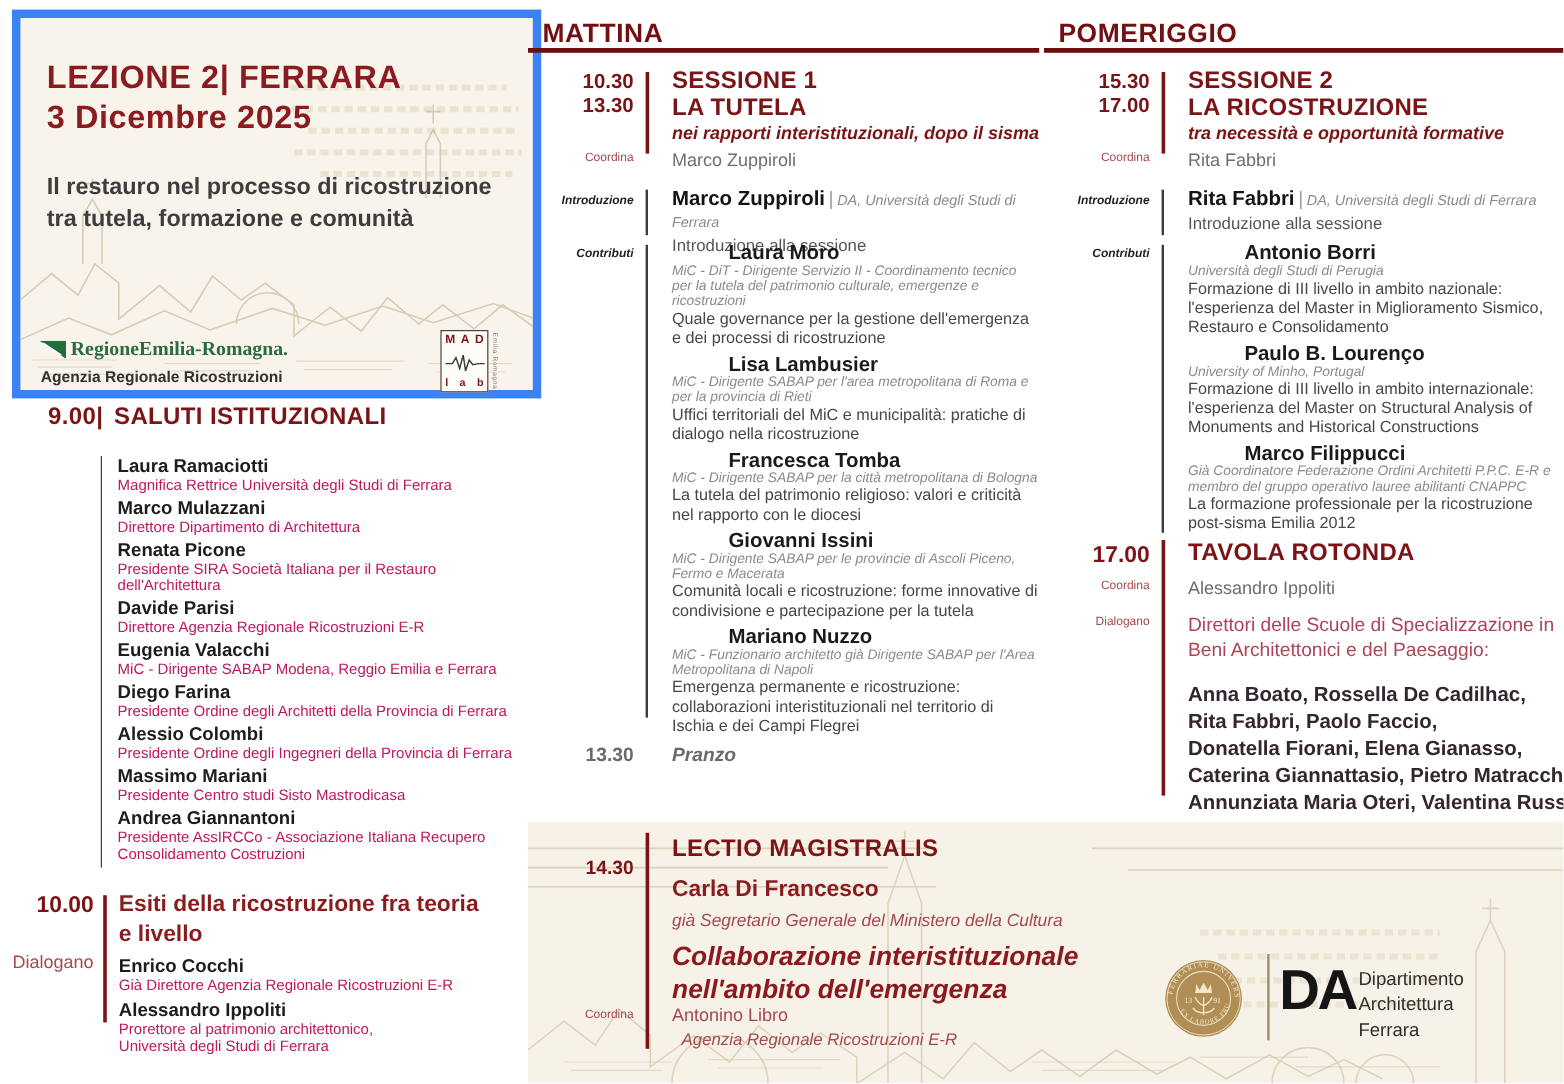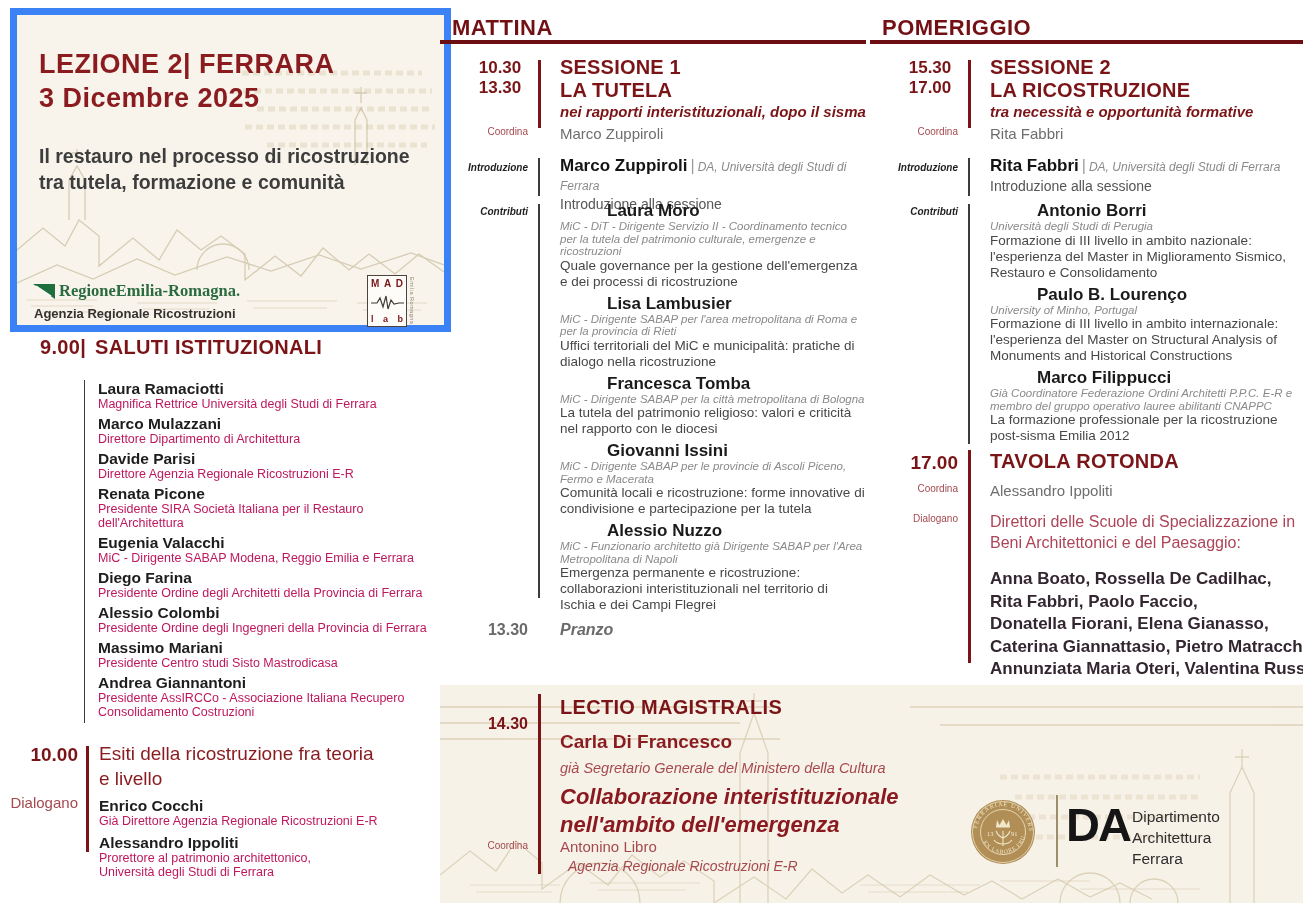--- a/index.html
+++ b/index.html
@@ -26,29 +26,29 @@
   
   .saluti-head{left:40px;top:336px;font-size:20px;font-weight:bold;color:#7a1417;letter-spacing:.3px;}
   .saluti-head .t{margin-right:9px;}
   .sp-list{left:84px;top:380px;width:336px;border-left:1.6px solid #3c3c3c;padding-left:13px;}
   .sp{margin-bottom:4px;}
   .sp-name{font-size:15.5px;font-weight:bold;color:#1d1d1d;line-height:17px;}
   .sp-role{font-size:12.5px;color:#be185d;line-height:14px;}
   .esiti-time{left:24px;top:744px;width:54px;text-align:right;font-size:19px;font-weight:bold;color:#7a1417;}
   .esiti-line{left:86px;top:746px;height:106px;}
   .esiti-content{left:99px;top:741px;width:330px;}
-  .esiti-title{font-size:19px;font-weight:normal;color:#8a1b1f;line-height:25px;}
+  .esiti-title{font-size:19px;font-weight:bold;color:#8a1b1f;line-height:25px;}
   .esiti-content .sp{margin-top:6px;margin-bottom:0;}
   .dialogano-l{left:8px;top:794px;width:70px;text-align:right;font-size:15px;}
   
   .col-head{font-size:22px;font-weight:bold;color:#731013;letter-spacing:.5px;}
   .col-rule{height:4px;background:#6d0f12;}
   .vline-red{position:absolute;width:3px;background:#7a1417;}
   .vline-thin{position:absolute;width:1.6px;background:#3c3c3c;}
-  .times{width:56px;text-align:center;font-size:17px;font-weight:bold;color:#7a1417;line-height:20px;}
+  .times{width:56px;text-align:right;font-size:17px;font-weight:bold;color:#7a1417;line-height:20px;}
   .sess-t{font-size:20px;font-weight:bold;color:#7a1417;line-height:23px;letter-spacing:.2px;}
   .sess-sub{font-size:15px;font-weight:bold;font-style:italic;color:#7a1417;line-height:20px;}
   .side-label{text-align:right;font-size:10px;}
   .side-label.it{font-weight:bold;font-style:italic;color:#1f1f1f;}
   .coordina-val{font-size:15px;color:#6e6e6e;}
   .intro-name{font-size:17px;font-weight:bold;color:#141414;}
   .intro-sep{color:#9a9a9a;font-weight:normal;margin:0 3px;}
   .intro-affil{font-size:12px;font-style:italic;color:#8a8a8a;}
   .intro-desc{font-size:14px;color:#555;margin-top:2px;}
   .cb{margin-bottom:5px;}
@@ -140,26 +140,26 @@
   <div class="abs sp-list">
     <div class="sp">
         <div class="sp-name">Laura Ramaciotti</div>
         <div class="sp-role">Magnifica Rettrice Università degli Studi di Ferrara</div>
       </div>
     <div class="sp">
         <div class="sp-name">Marco Mulazzani</div>
         <div class="sp-role">Direttore Dipartimento di Architettura</div>
       </div>
     <div class="sp">
+        <div class="sp-name">Renata Picone</div>
+        <div class="sp-role" style="width:300px">Presidente SIRA Società Italiana per il Restauro dell'Architettura</div>
+      </div>
+    <div class="sp">
         <div class="sp-name">Davide Parisi</div>
         <div class="sp-role">Direttore Agenzia Regionale Ricostruzioni E-R</div>
-      </div>
-    <div class="sp">
-        <div class="sp-name">Renata Picone</div>
-        <div class="sp-role" style="width:300px">Presidente SIRA Società Italiana per il Restauro dell'Architettura</div>
       </div>
     <div class="sp">
         <div class="sp-name">Eugenia Valacchi</div>
         <div class="sp-role">MiC - Dirigente SABAP Modena, Reggio Emilia e Ferrara</div>
       </div>
     <div class="sp">
         <div class="sp-name">Diego Farina</div>
         <div class="sp-role">Presidente Ordine degli Architetti della Provincia di Ferrara</div>
       </div>
     <div class="sp">
@@ -232,21 +232,21 @@
         <div class="cb-name">Francesca Tomba</div>
         <div class="cb-affil">MiC - Dirigente SABAP per la città metropolitana di Bologna</div>
         <div class="cb-talk">La tutela del patrimonio religioso: valori e criticità nel rapporto con le diocesi</div>
       </div>
     <div class="cb">
         <div class="cb-name">Giovanni Issini</div>
         <div class="cb-affil">MiC - Dirigente SABAP per le provincie di Ascoli Piceno, Fermo e Macerata</div>
         <div class="cb-talk">Comunità locali e ricostruzione: forme innovative di condivisione e partecipazione per la tutela</div>
       </div>
     <div class="cb">
-        <div class="cb-name">Alessio Nuzzo</div>
+        <div class="cb-name">Mariano Nuzzo</div>
         <div class="cb-affil">MiC - Funzionario architetto già Dirigente SABAP per l'Area Metropolitana di Napoli</div>
         <div class="cb-talk">Emergenza permanente e ricostruzione: collaborazioni interistituzionali nel territorio di Ischia e dei Campi Flegrei</div>
       </div>
   </div>
   <div class="abs pranzo-t" style="left:472px;top:621px;width:56px;text-align:right">13.30</div>
   <div class="abs pranzo-n" style="left:560px;top:621px">Pranzo</div>
 
   <div class="abs col-head" style="left:882px;top:15px">POMERIGGIO</div>
   <div class="abs col-rule" style="left:870px;top:40px;width:433px"></div>
 

